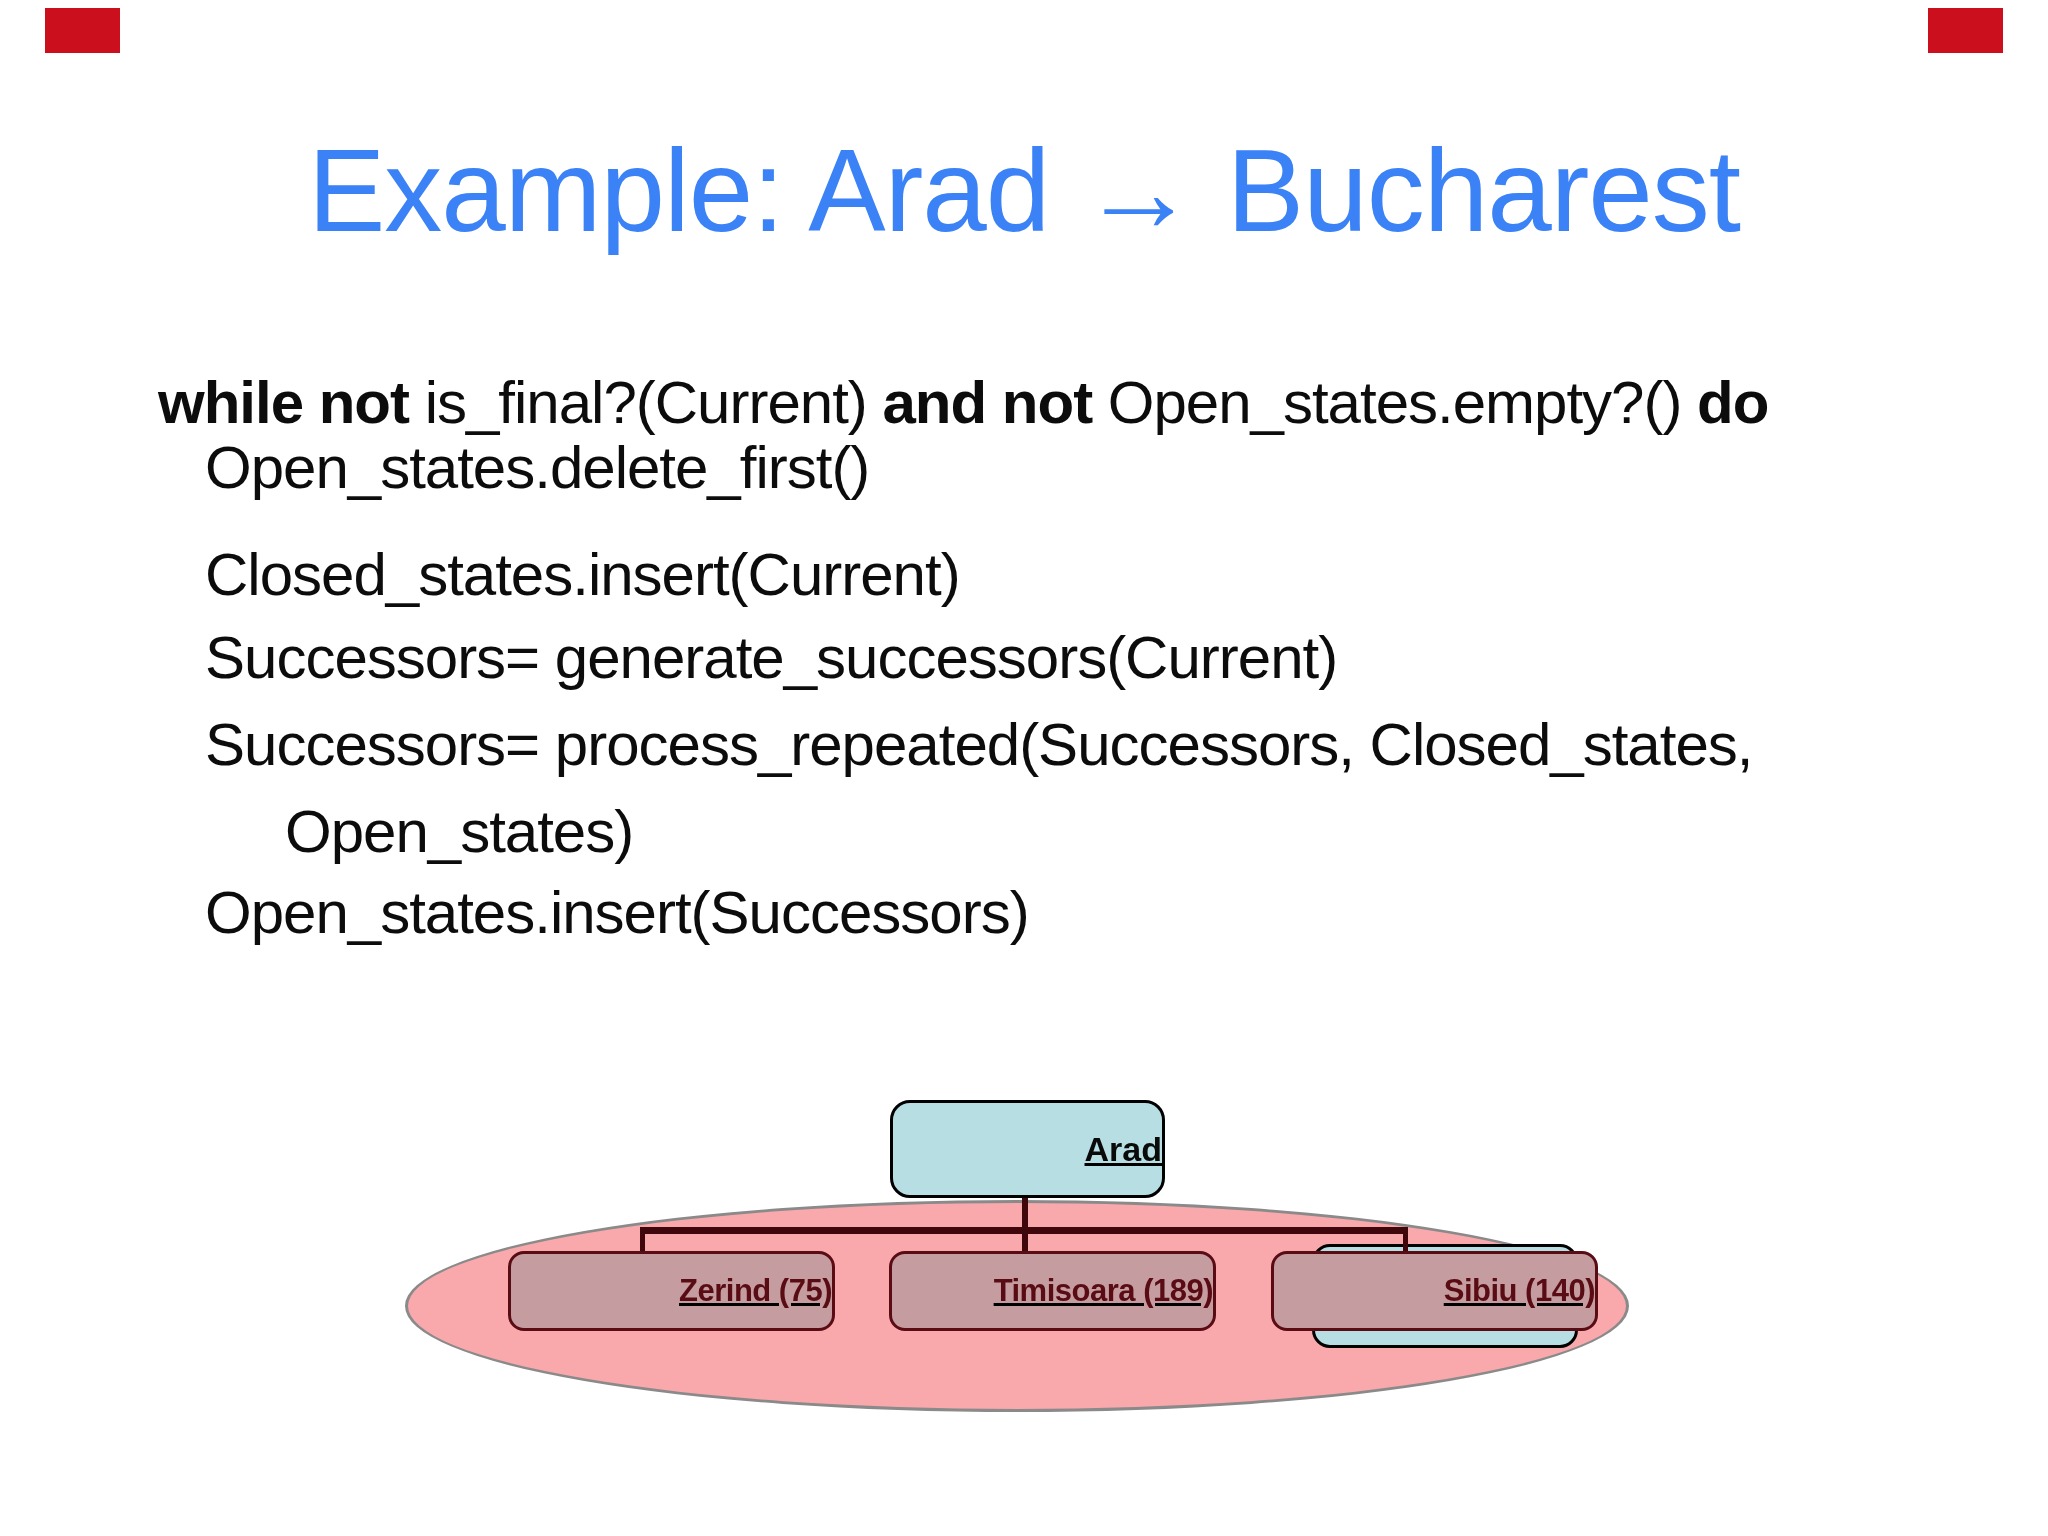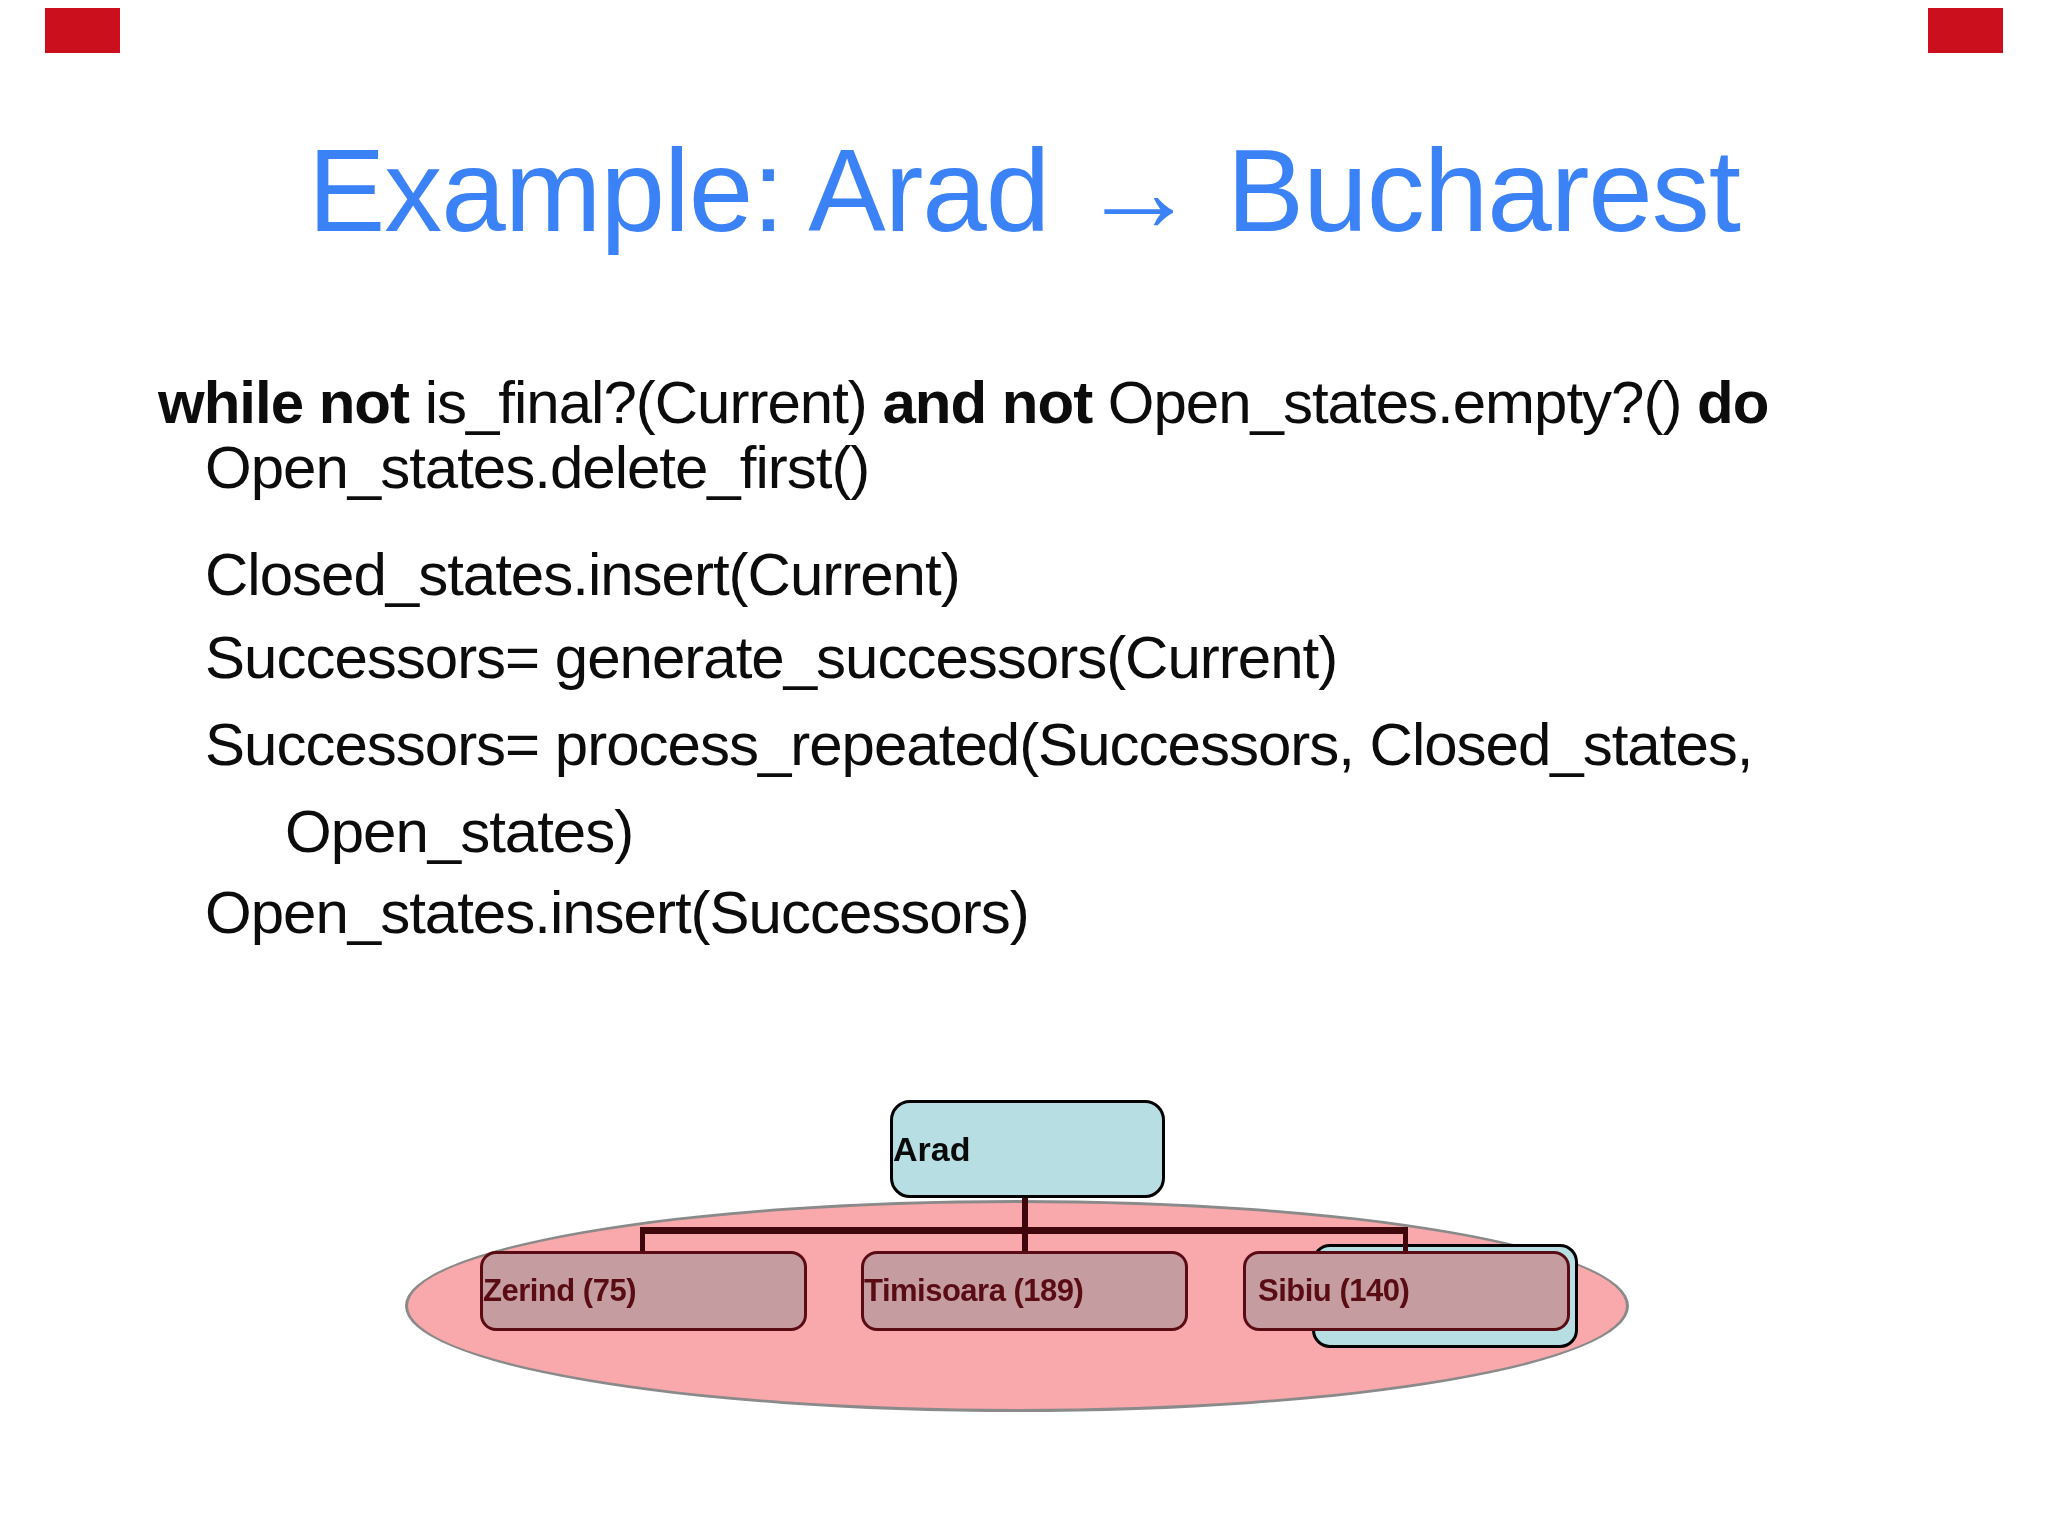--- a/index.html
+++ b/index.html
@@ -45,30 +45,30 @@
     box-sizing:border-box;z-index:2;
   }
   .connector{position:absolute;background:#3f070b;z-index:2;}
   .trunk{left:640px;top:1227px;width:768px;height:7px;}
   .drop-left{left:640px;top:1227px;width:5px;height:27px;}
   .drop-right{left:1403px;top:1227px;width:5px;height:27px;}
   .drop-center{left:1022px;top:1196px;width:6px;height:58px;}
 
   .node{
     position:absolute;box-sizing:border-box;z-index:3;
-    display:flex;align-items:center;justify-content:flex-start;
+    display:flex;align-items:center;justify-content:flex-end;text-decoration:underline;
   }
   .root-node{
     left:890px;top:1100px;width:275px;height:98px;
     background:#b7dee2;border:3px solid #000000;border-radius:20px;
   }
   .root-node .node-label{font-size:34px;font-weight:bold;color:#0a0a0a;}
   .child-node{
     top:1251px;width:327px;height:80px;
-    background:#c59da1;border:3px solid #5a0c14;border-radius:16px;
+    background:#c59da1;border:3px solid #5a0c14;border-radius:16px;margin-left:28px;
   }
   .child-node .node-label{
     font-size:31px;font-weight:bold;color:#5a0c14;letter-spacing:-0.5px;
     white-space:nowrap;
   }
   .child-zerind{left:480px;}
   .child-timisoara{left:861px;}
   .child-sibiu{left:1243px;padding-left:12px;}
 </style>
 </head>

